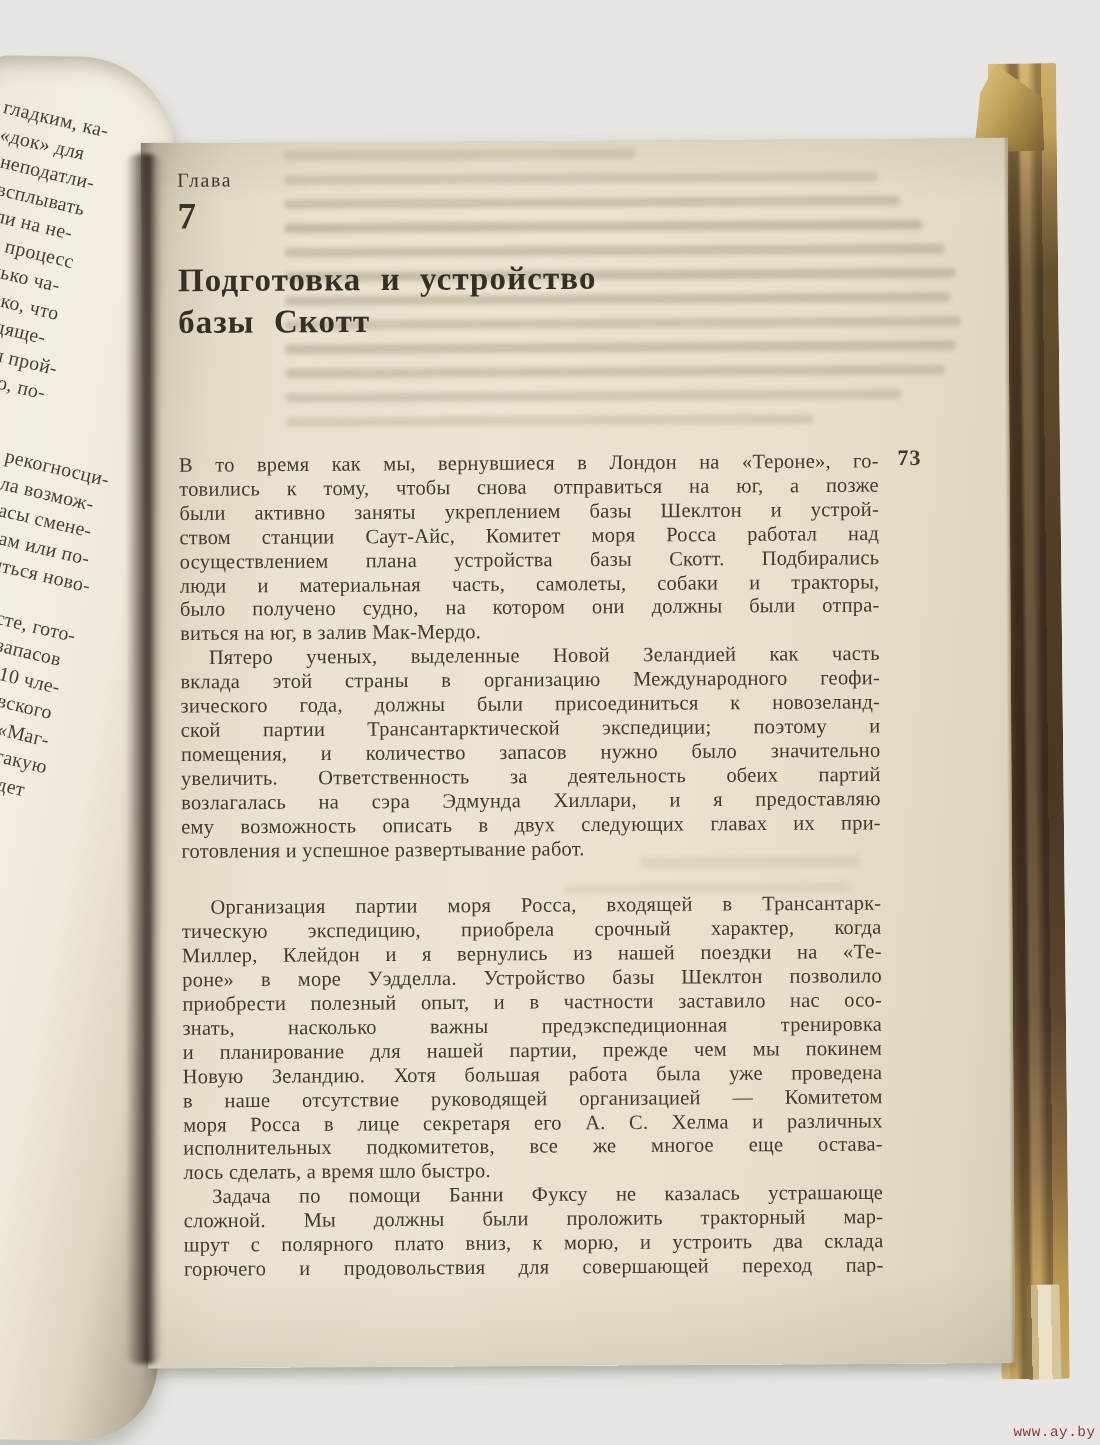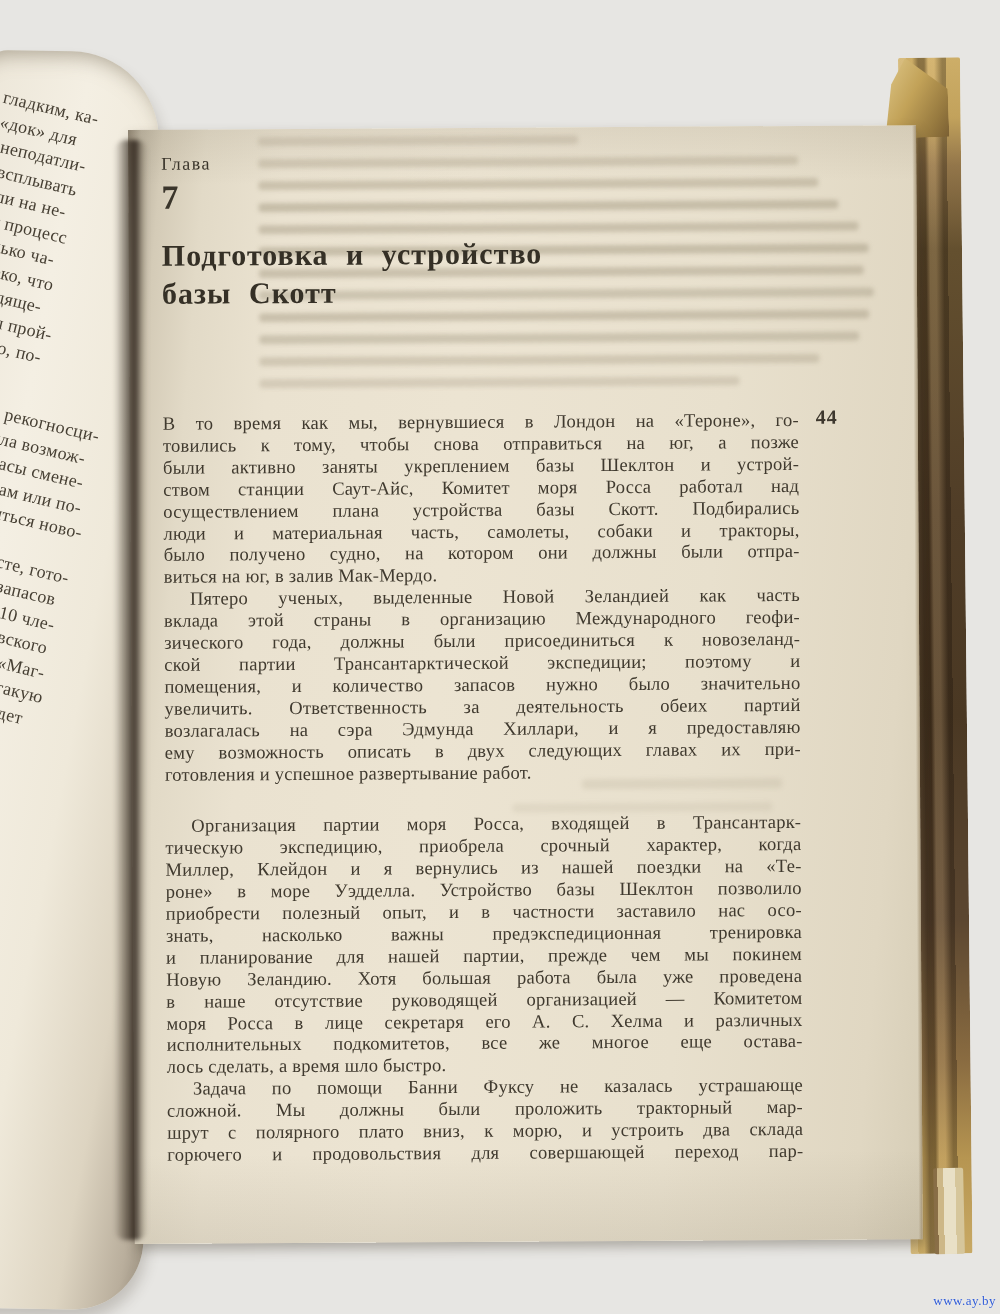--- a/index.html
+++ b/index.html
@@ -127,22 +127,22 @@
     font-size:18.6px; line-height:21.9px; letter-spacing:0.2px; color:#403a2f;
   }
   .para { margin:0; }
   .para.gap-after { margin-bottom:30px; }
   .line { text-align:justify; text-align-last:justify; }
   .line.endp { text-align-last:left; }
   .para.indent .line:first-child { text-indent:26px; }
 
   .watermark {
     position:absolute; right:4px; bottom:5px; z-index:6;
-    font-family:Liberation Serif, serif;
-    font-size:13px; color:#1d4ed8; letter-spacing:0.5px; opacity:0.9;
+    font-family:Liberation Mono, monospace;
+    font-size:13px; color:#7f1d1d; letter-spacing:0.5px; opacity:0.9;
     text-shadow:0 0 2px rgba(255,255,255,0.6);
     margin-top:26px;
   }
 </style>
 </head>
 <body>
 
 <div class="photo">
 
   <div class="fore-edge"></div>
@@ -199,21 +199,21 @@
 
     <div class="heading">
       <div class="chapter-label">Глава</div>
       <div class="chapter-number">7</div>
       <div class="page-title">
         <div>Подготовка и устройство</div>
         <div>базы Скотт</div>
       </div>
     </div>
 
-    <div class="page-number">44</div>
+    <div class="page-number">73</div>
 
     <div class="body-text">
         <div class="para">
           <div class="line">В то время как мы, вернувшиеся в Лондон на «Тероне», го-</div>
           <div class="line">товились к тому, чтобы снова отправиться на юг, а позже</div>
           <div class="line">были активно заняты укреплением базы Шеклтон и устрой-</div>
           <div class="line">ством станции Саут-Айс, Комитет моря Росса работал над</div>
           <div class="line">осуществлением плана устройства базы Скотт. Подбирались</div>
           <div class="line">люди и материальная часть, самолеты, собаки и тракторы,</div>
           <div class="line">было получено судно, на котором они должны были отпра-</div>

